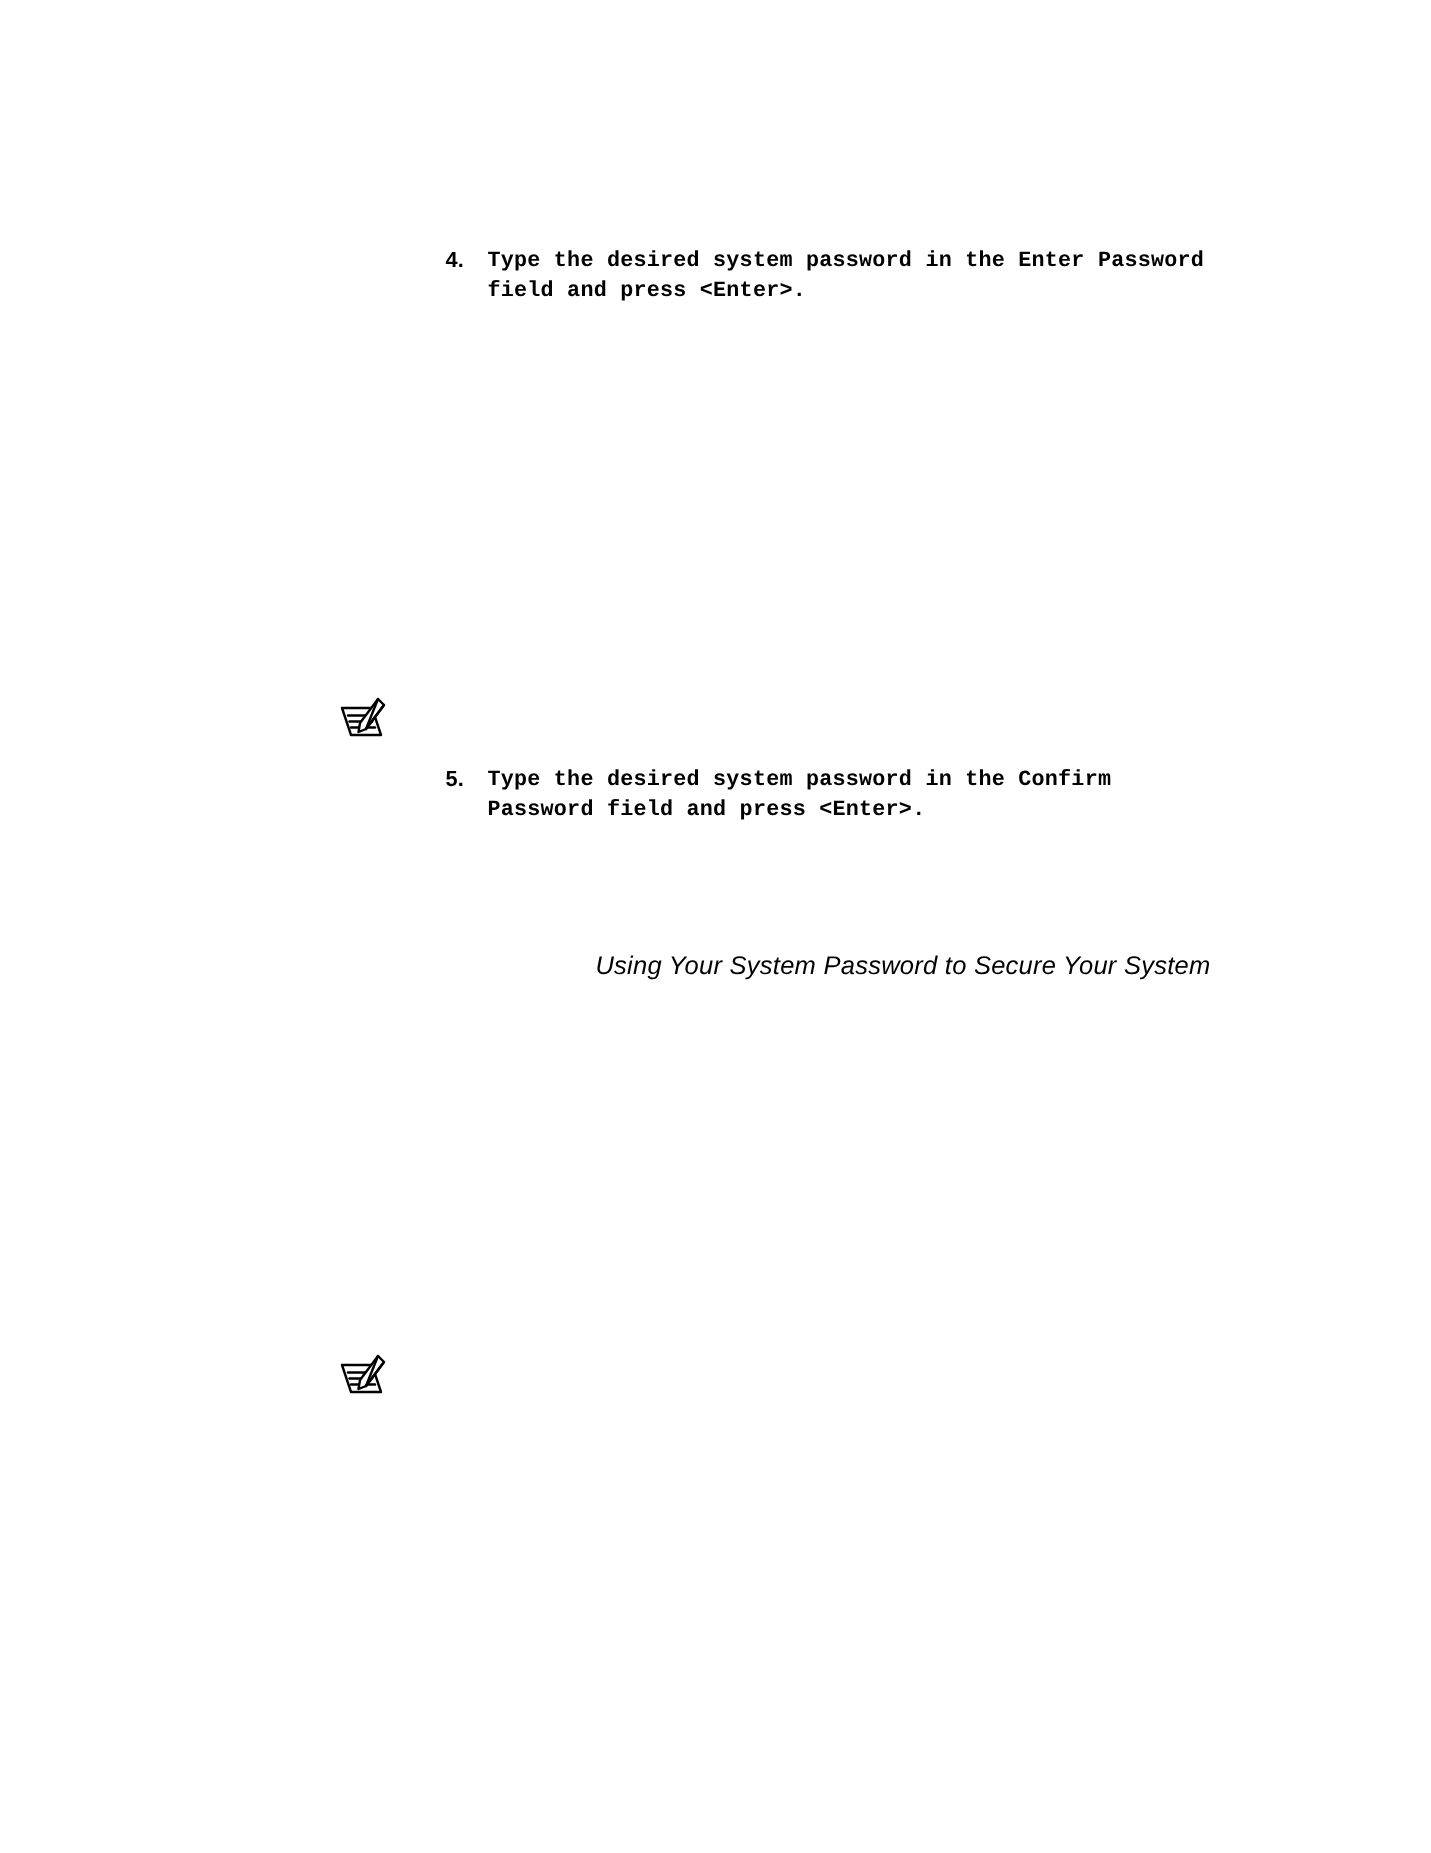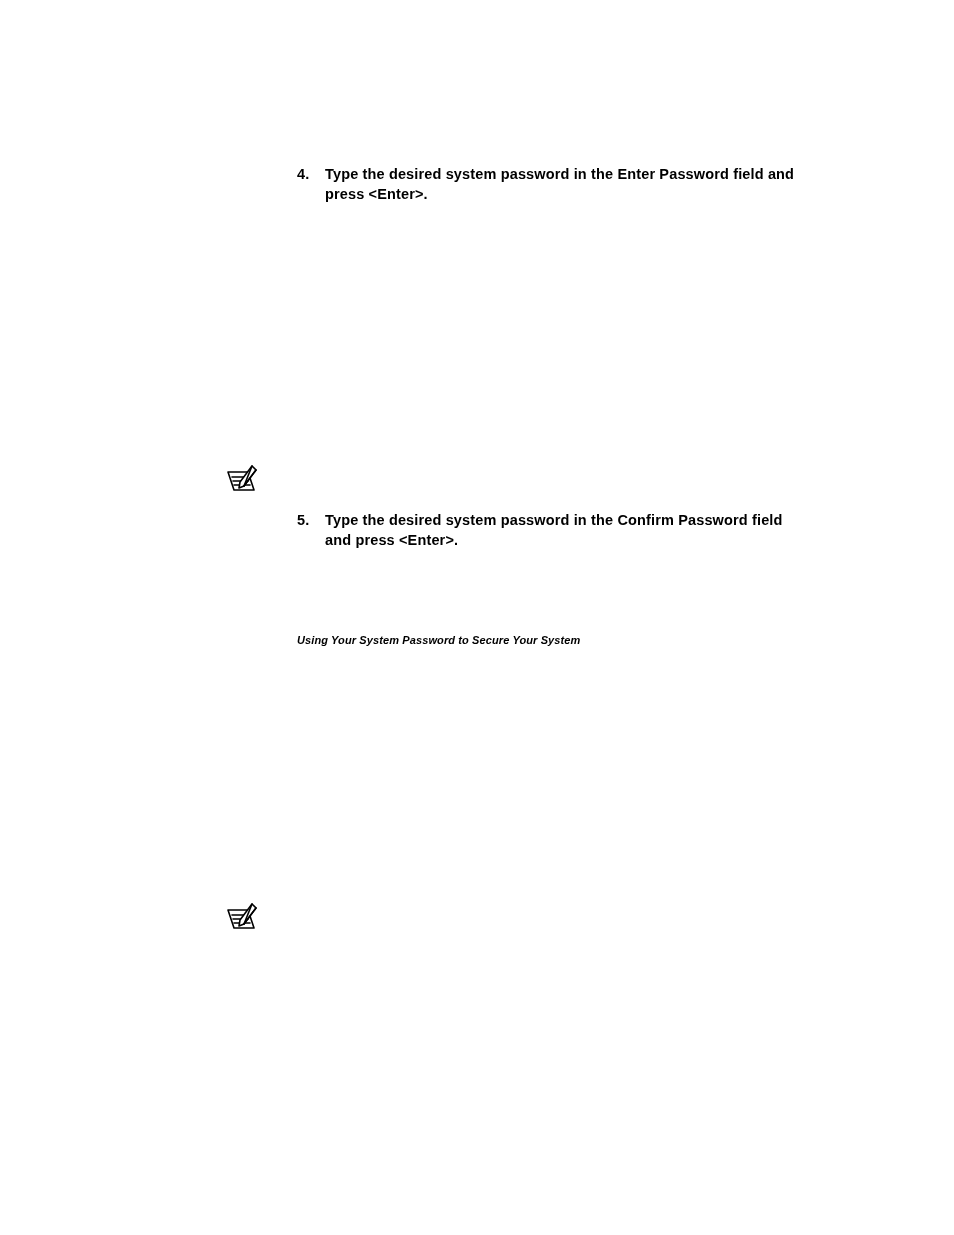--- a/index.html
+++ b/index.html
@@ -31,34 +31,36 @@
     font-weight: 700;
     line-height: 1.35;
     letter-spacing: 0.01em;
   }
   .step .num {
     flex: 0 0 28px;
     text-align: left;
   }
   .step .txt {
     flex: 1 1 auto;
+    font-family: Liberation Mono, monospace;
   }
   .step4 { top: 165px; }
   .step5 { top: 511px; }
   .heading-block {
     position: absolute;
     left: 297px;
     top: 634px;
     width: 510px;
   }
   .heading {
-    font-size: 11px;
-    font-weight: 700;
+    font-size: 17px;
+    font-weight: 400;
     font-style: italic;
     letter-spacing: 0.01em;
+    text-align: right;
   }
   .note-icon {
     position: absolute;
     left: 222px;
     width: 40px;
     height: 36px;
   }
   .note-icon.n1 { top: 462px; }
   .note-icon.n2 { top: 900px; }
   .note-icon svg { width: 100%; height: 100%; display: block; }

